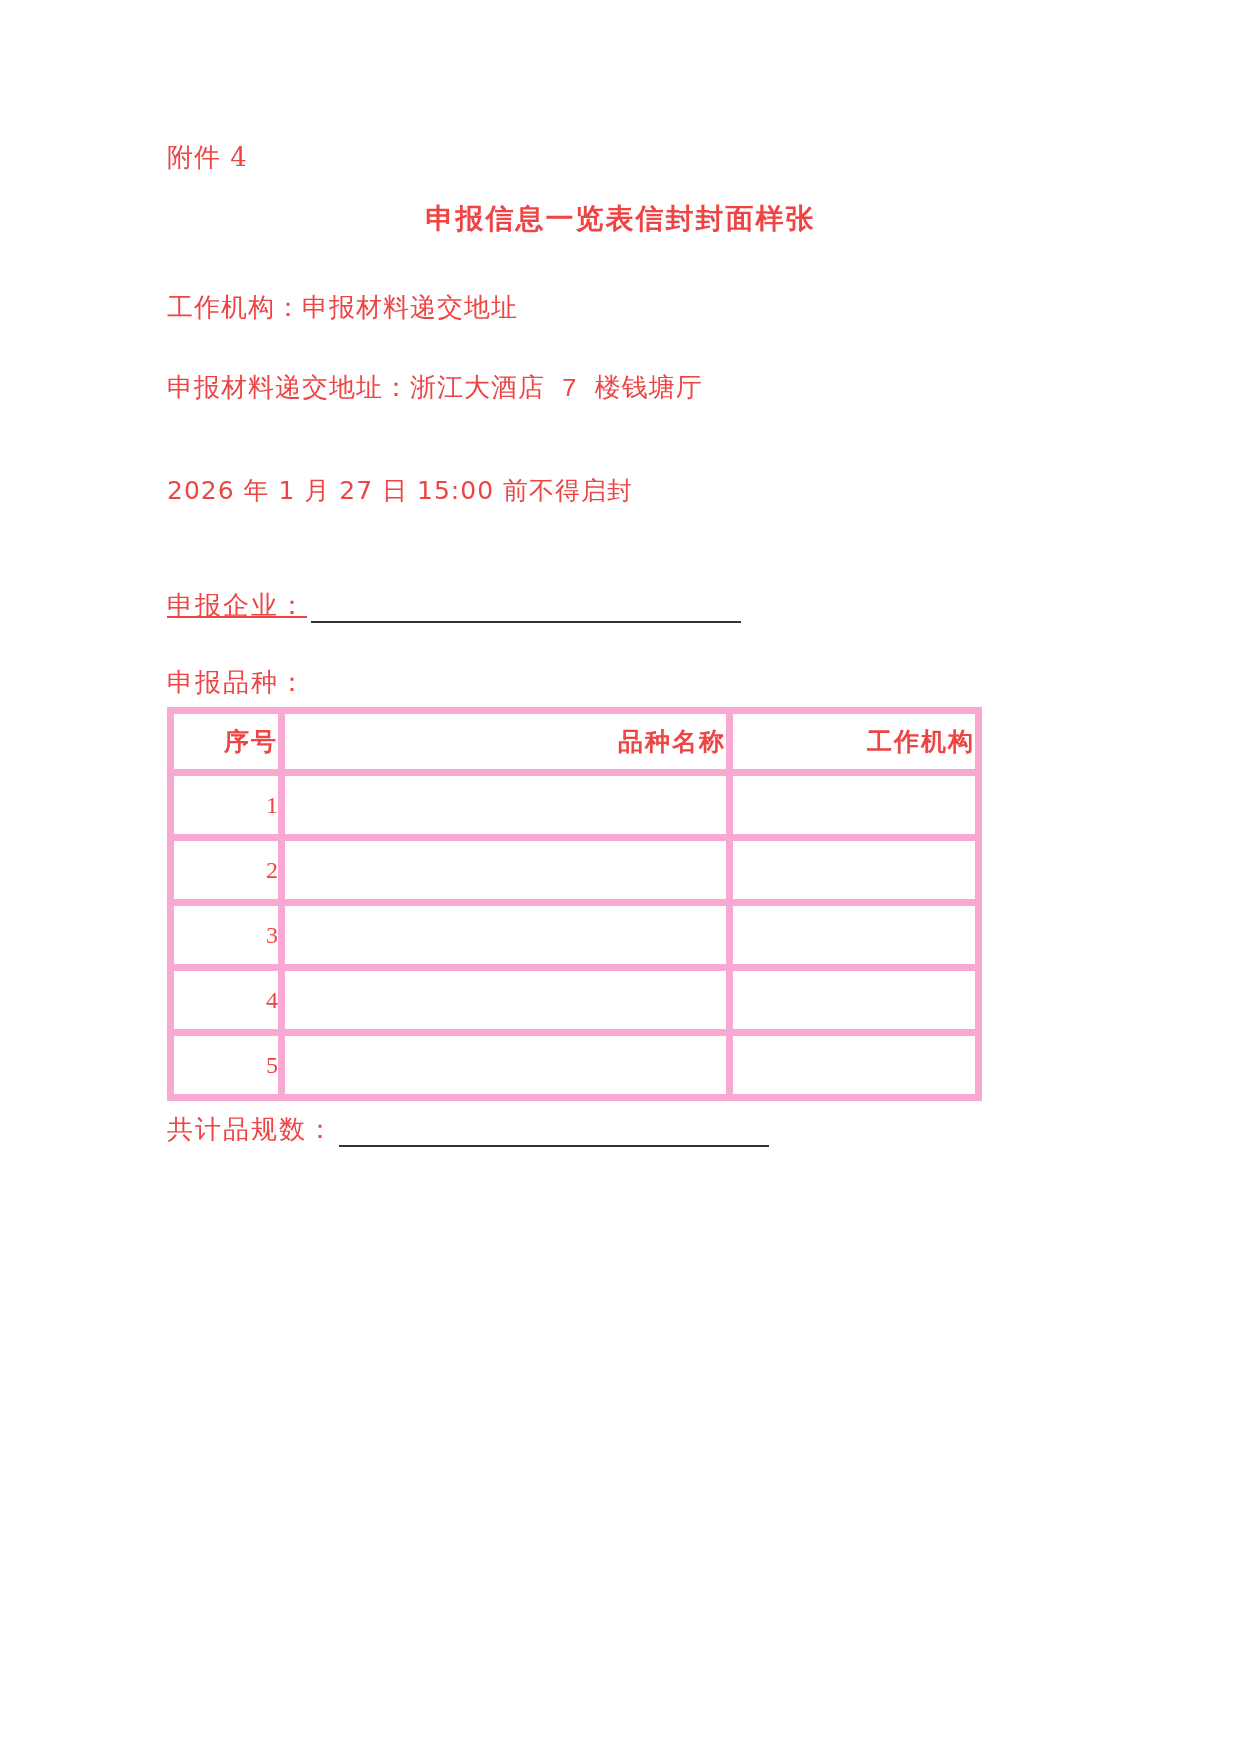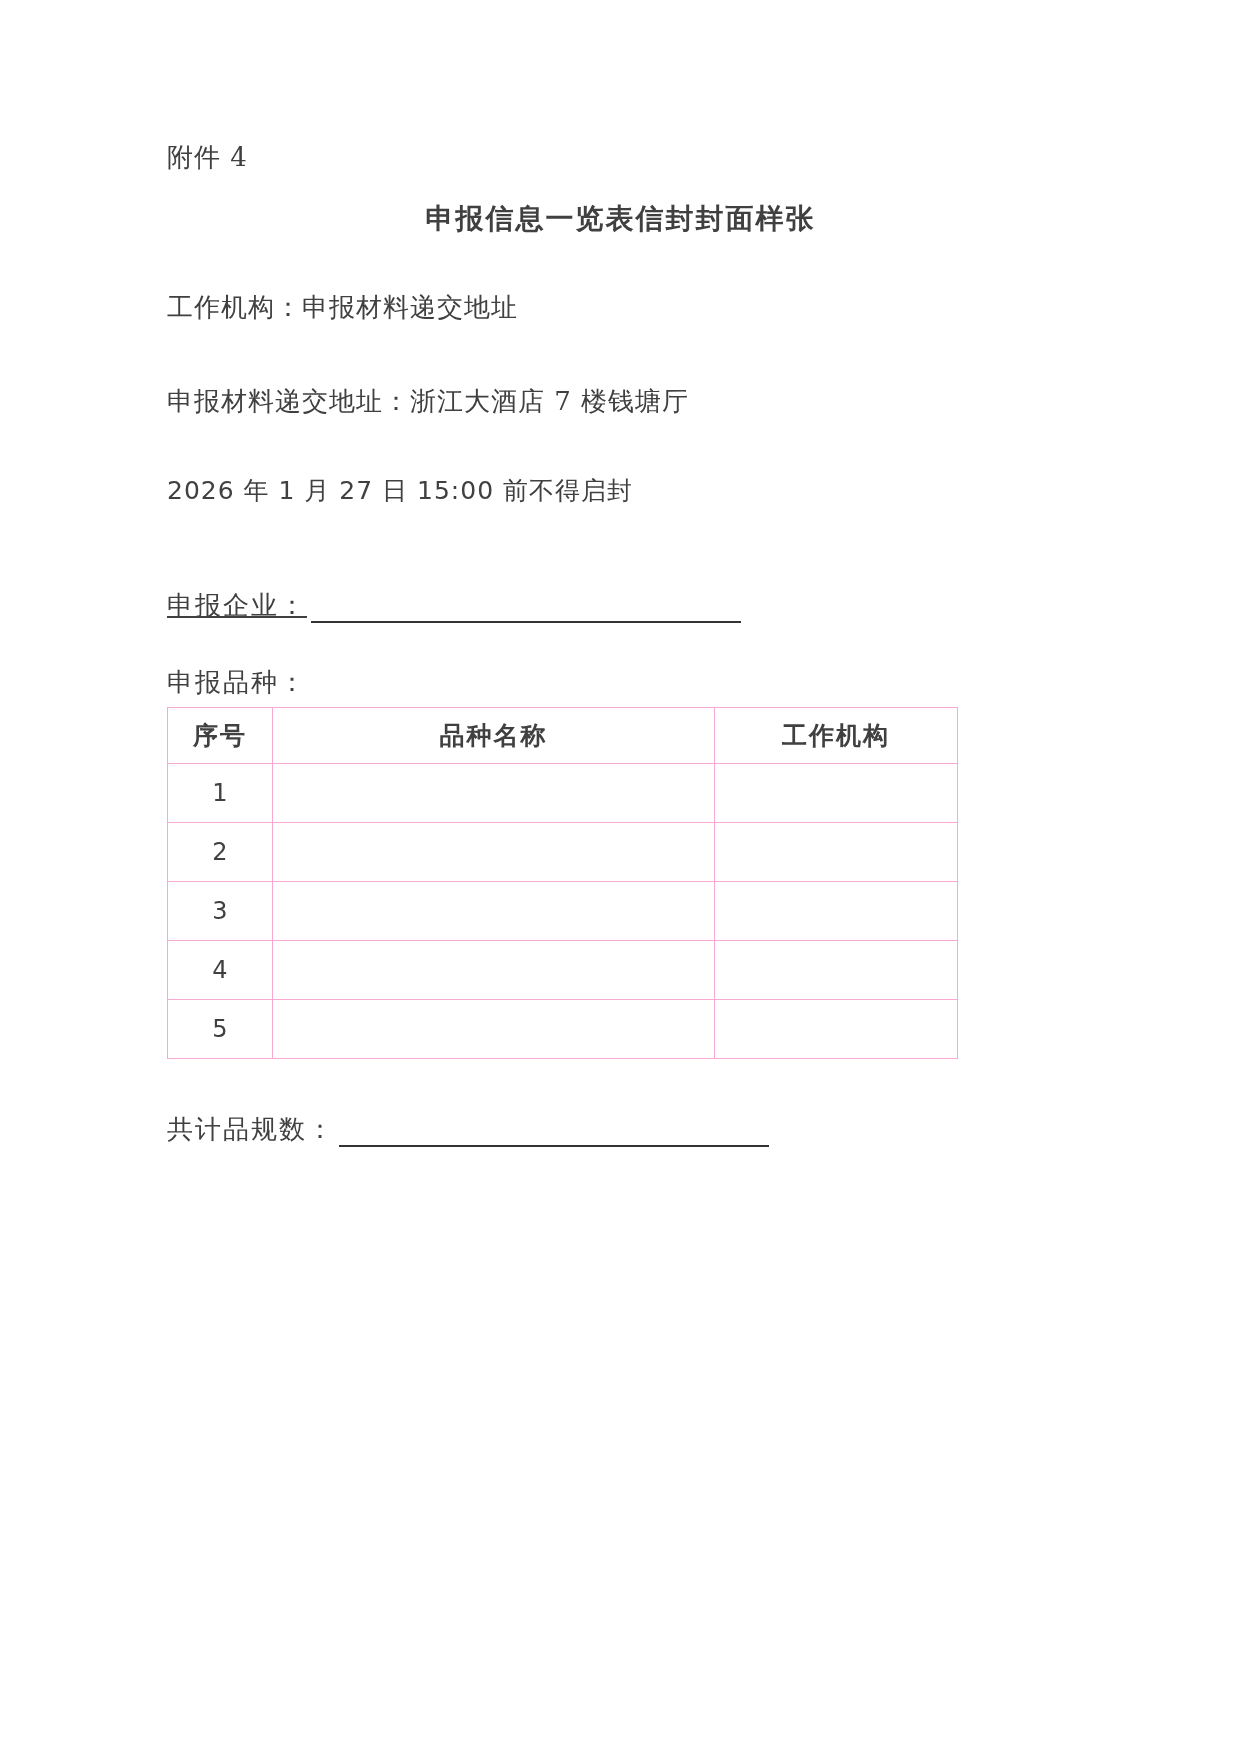--- a/index.html
+++ b/index.html
@@ -7,21 +7,21 @@
     padding: 0;
     background: #ffffff;
   }
   .page {
     position: relative;
     width: 1241px;
     height: 1754px;
     background: #ffffff;
     margin: 0 auto;
     font-family: "DejaVu Serif", "Liberation Serif", serif;
-    color: #404040;
+    color: #ef4444;
     overflow: hidden;
   }
 
   
   .attach-label {
     position: absolute;
     left: 167px;
     top: 140px;
     font-size: 26px;
     letter-spacing: 1px;
@@ -41,21 +41,21 @@
   }
 
   .body-line {
     position: absolute;
     left: 167px;
     font-size: 26px;
     letter-spacing: 1px;
     white-space: nowrap;
   }
   .line-org      { top: 290px; }
-  .line-address  { top: 384px; }
+  .line-address  { top: 370px; font-family: Liberation Mono, monospace; }
   .line-deadline { top: 474px; font-family: "DejaVu Sans", "Liberation Sans", sans-serif; font-size: 25px; }
 
   
   .field-row {
     position: absolute;
     left: 167px;
     display: flex;
     align-items: flex-end;
     white-space: nowrap;
   }
@@ -85,27 +85,28 @@
   
   .variety-table {
     position: absolute;
     left: 167px;
     top: 707px;
     width: 787px;
     border-collapse: collapse;
     table-layout: fixed;
   }
   .variety-table td, .variety-table th {
-    border: 1px solid #f9a8d4;
+    border: 7px solid #f9a8d4;
     height: 58px;
-    text-align: center;
+    text-align: right;
     vertical-align: middle;
     padding: 0;
     font-size: 24px;
     font-weight: normal;
+    font-family: Liberation Serif, serif;
   }
   .variety-table thead th {
     font-weight: bold;
     font-size: 25px;
     letter-spacing: 2px;
     height: 55px;
   }
   .col-no   { width: 104px; }
   .col-name { width: 441px; }
   .col-spec { width: 242px; }

